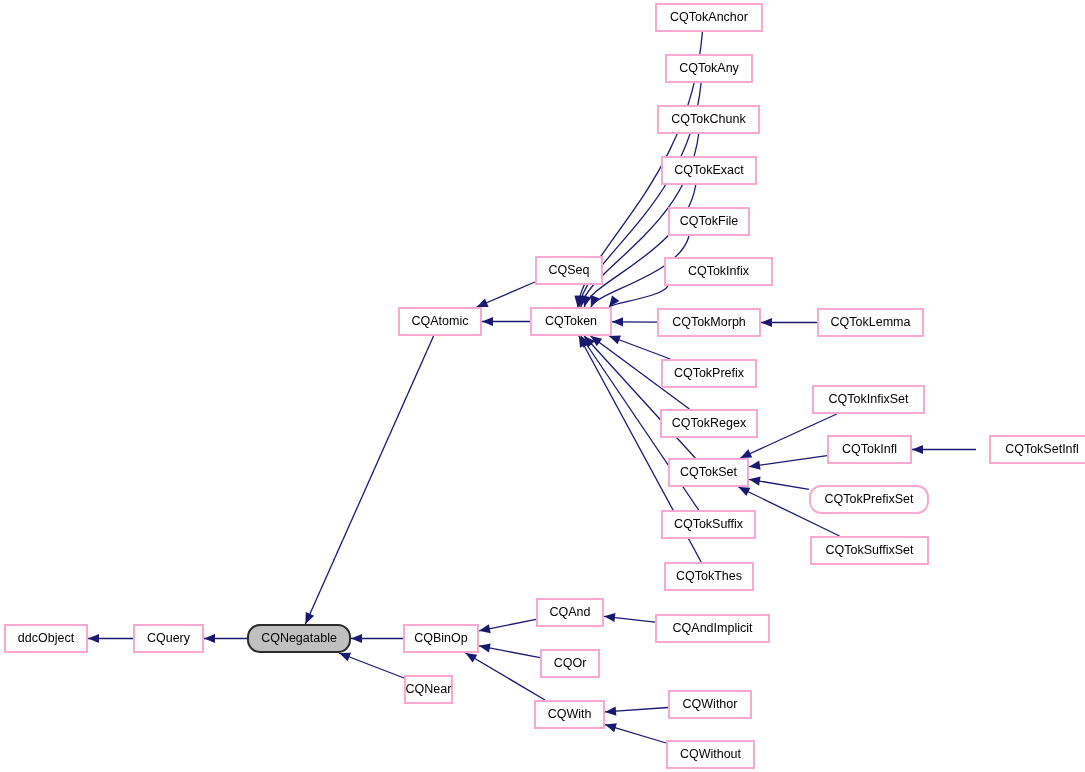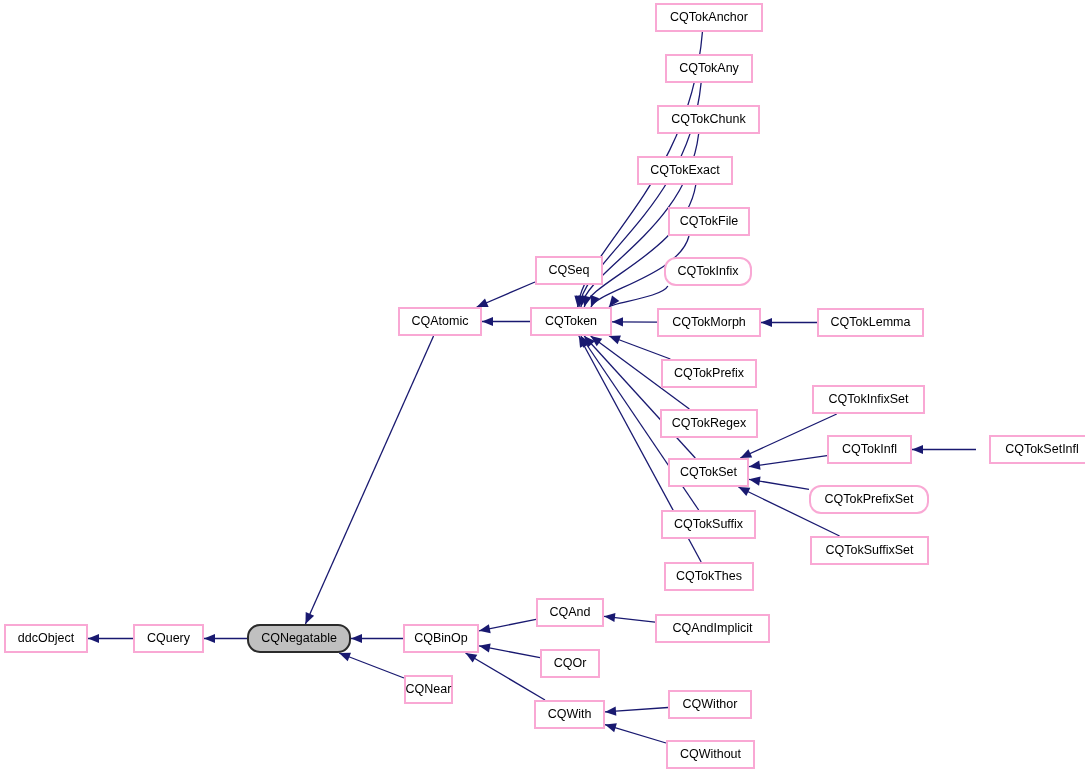--- a/index.html
+++ b/index.html
@@ -148,27 +148,27 @@
       </div>
       <div class="node" style="left: 655px; top: 3px; width: 108px; height: 29px;">
         <span>CQTokAnchor</span>
       </div>
       <div class="node" style="left: 665px; top: 54px; width: 88px; height: 29px;">
         <span>CQTokAny</span>
       </div>
       <div class="node" style="left: 657px; top: 105px; width: 103px; height: 29px;">
         <span>CQTokChunk</span>
       </div>
-      <div class="node" style="left: 637px; top: 156px; width: 96px; height: 29px;">
+      <div class="node" style="left: 661px; top: 156px; width: 96px; height: 29px;">
         <span>CQTokExact</span>
       </div>
       <div class="node" style="left: 668px; top: 207px; width: 82px; height: 29px;">
         <span>CQTokFile</span>
       </div>
-      <div class="node" style="left: 664px; top: 257px; width: 88px; height: 29px; border-radius: 12px;">
+      <div class="node" style="left: 664px; top: 257px; width: 109px; height: 29px;">
         <span>CQTokInfix</span>
       </div>
       <div class="node" style="left: 657px; top: 308px; width: 104px; height: 29px;">
         <span>CQTokMorph</span>
       </div>
       <div class="node" style="left: 661px; top: 359px; width: 96px; height: 29px;">
         <span>CQTokPrefix</span>
       </div>
       <div class="node" style="left: 660px; top: 409px; width: 98px; height: 29px;">
         <span>CQTokRegex</span>

